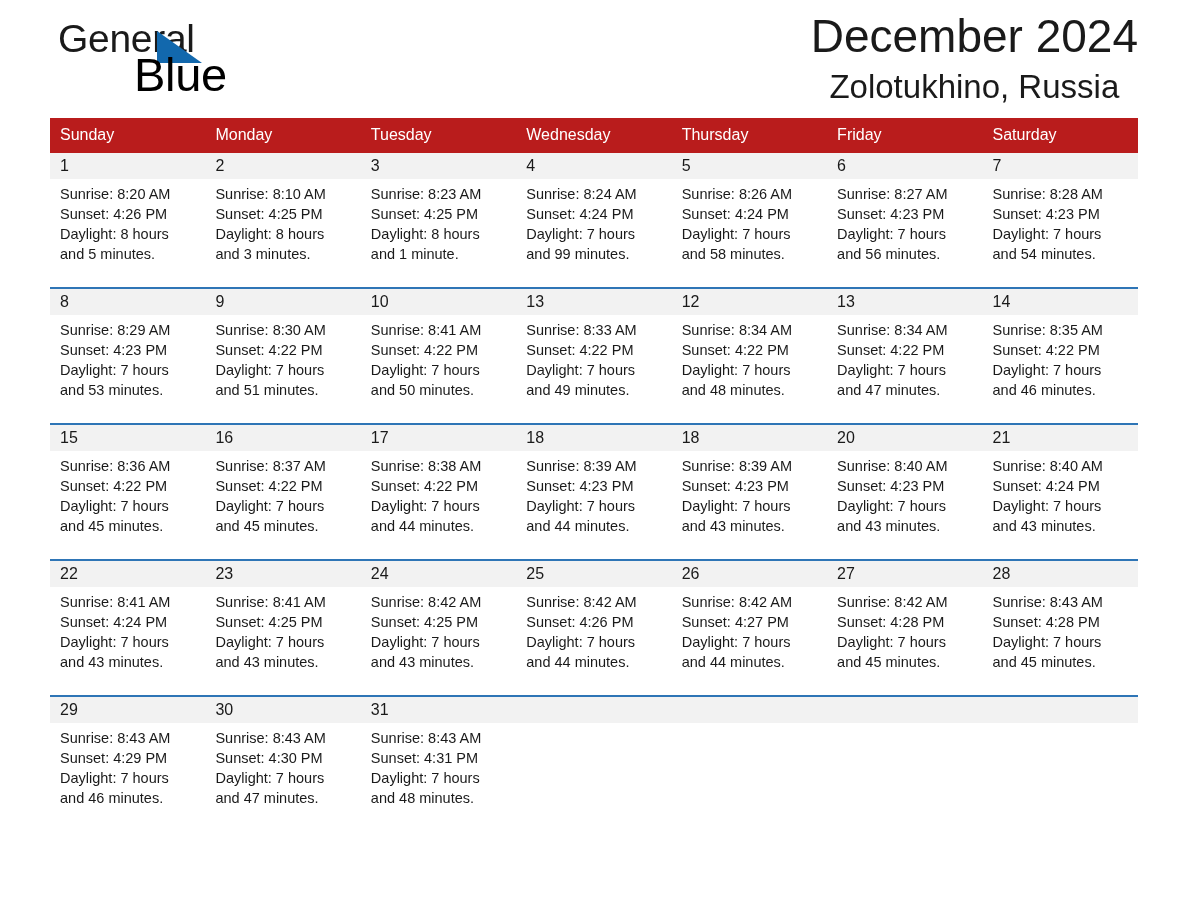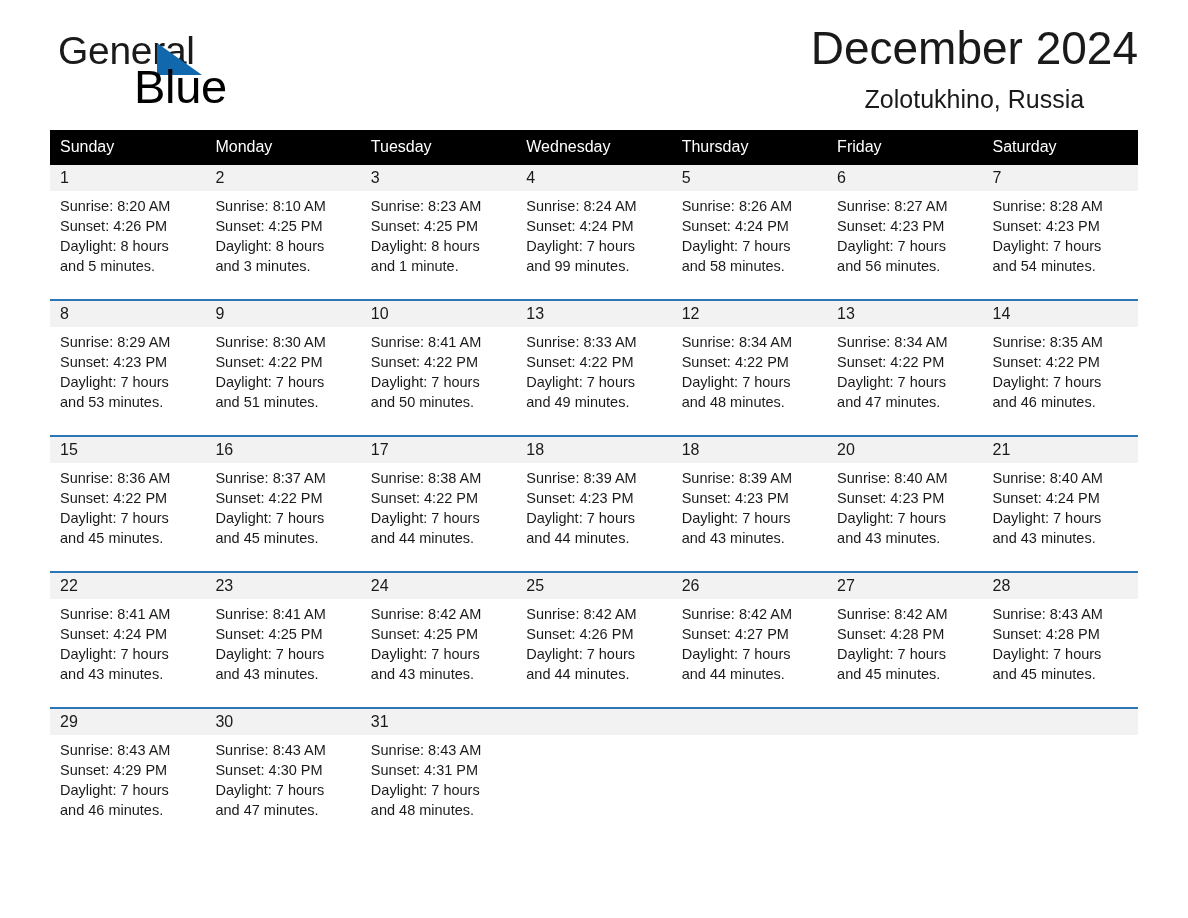--- a/index.html
+++ b/index.html
@@ -12,21 +12,21 @@
     height: 918px;
     font-family: "Liberation Sans", sans-serif;
     color: #000000;
     overflow: hidden;
   }
   .page {
     position: relative;
     width: 1188px;
     height: 918px;
     box-sizing: border-box;
-    padding: 12px 50px;
+    padding: 0 50px;
   }
 
   
   .top {
     position: relative;
     height: 118px;
   }
   .brand {
     position: absolute;
     left: 8px;
@@ -70,36 +70,36 @@
     text-align: center;
   }
   .month-title {
     font-size: 46px;
     line-height: 56px;
     font-weight: 400;
     color: #1a1a1a;
     white-space: nowrap;
   }
   .location {
-    font-size: 25px;
+    font-size: 33px;
     line-height: 34px;
     font-weight: 400;
     color: #1a1a1a;
     white-space: nowrap;
     margin-top: 6px;
   }
 
   
   .calendar {
     width: 1088px;
     border-collapse: collapse;
     table-layout: fixed;
   }
   .calendar th {
-    background: #000000;
+    background: #b91c1c;
     color: #ffffff;
     font-size: 16px;
     font-weight: 400;
     text-align: left;
     padding: 8px 0 9px 10px;
     border: none;
   }
   .calendar td {
     vertical-align: top;
     padding: 0;

